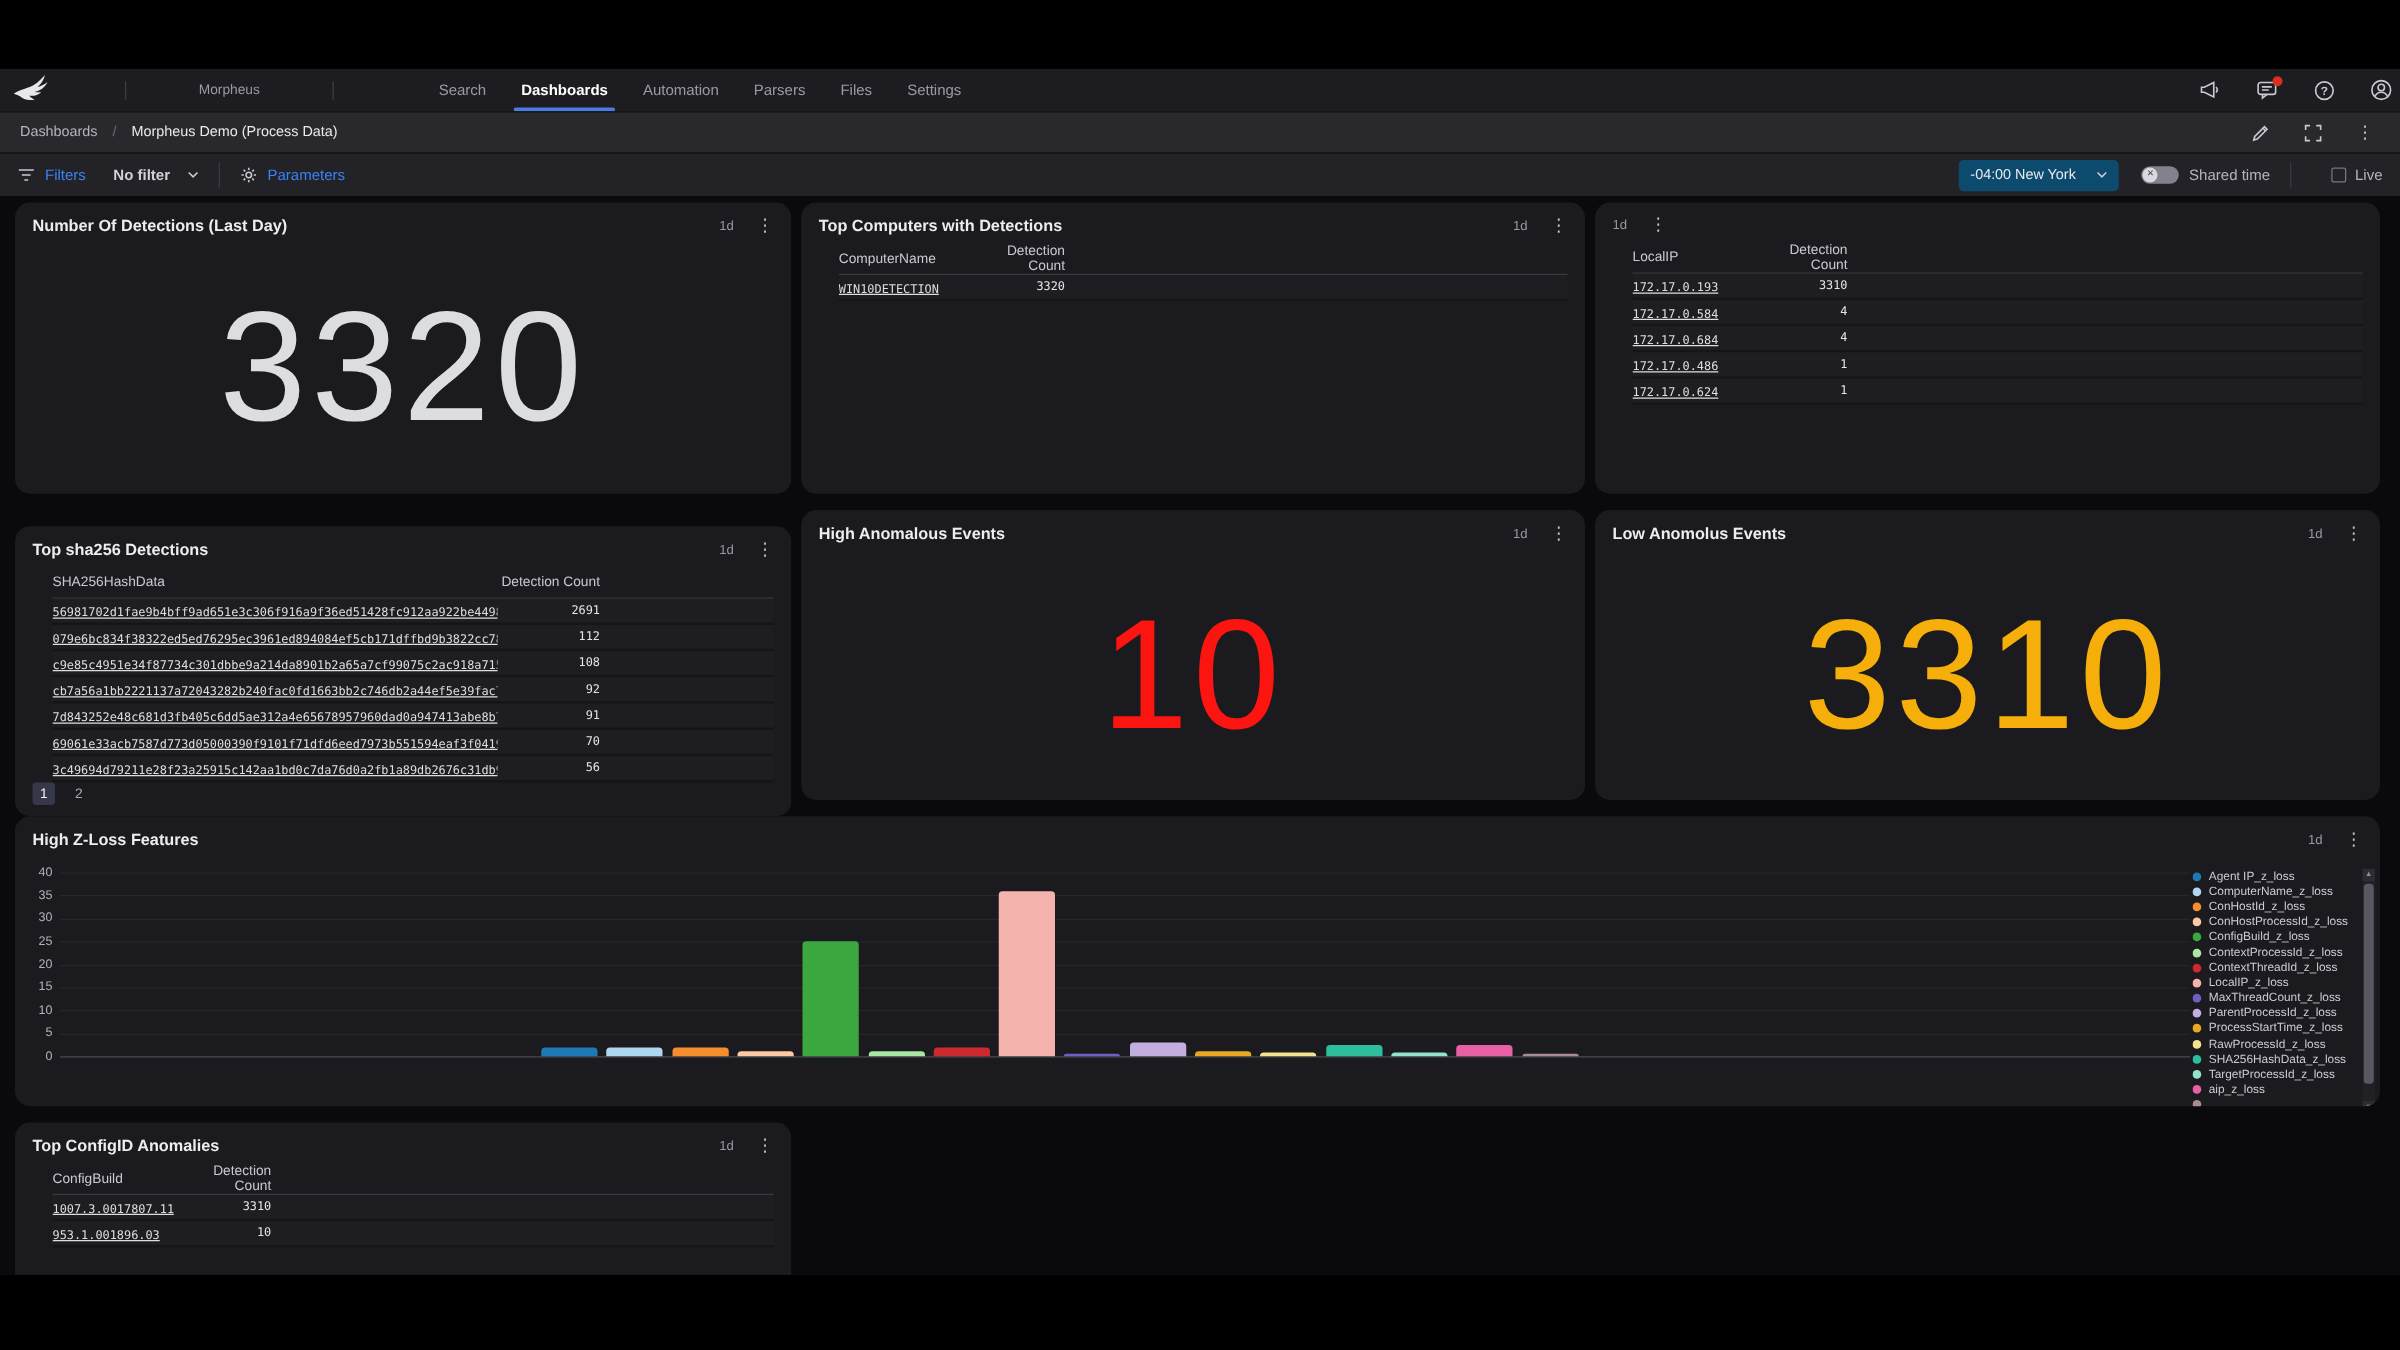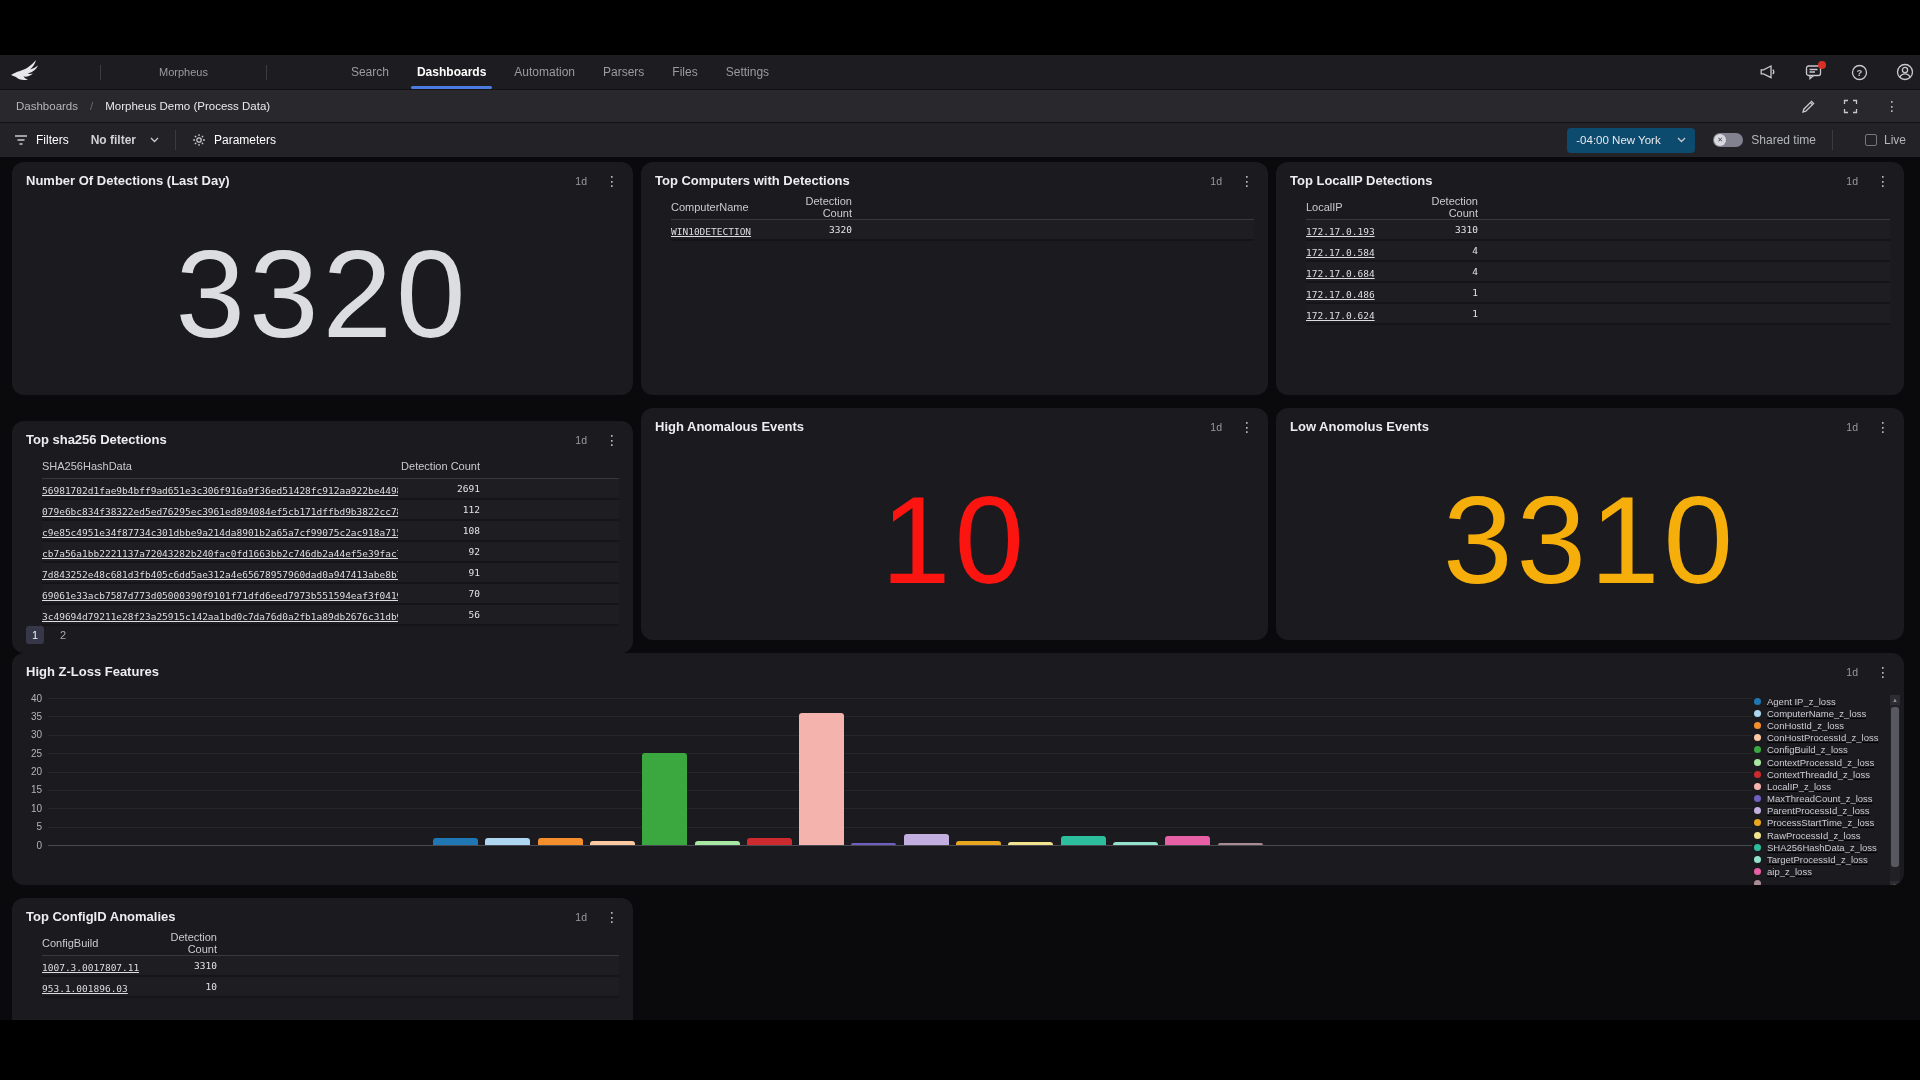--- a/index.html
+++ b/index.html
@@ -25,21 +25,21 @@
   .crumbbar { height:33px; background:#29292d; display:flex; align-items:center; padding:0 16px; font-size:11.5px; border-top:1px solid #121215; }
   .crumb-root { color:#b4b4bc; cursor:pointer; }
   .crumb-sep { color:#6a6a72; margin:0 12px; }
   .crumb-cur { color:#e9e9ee; }
   .crumb-icons { margin-left:auto; display:flex; align-items:center; gap:26px; padding-right:4px; }
   .cicon { width:16px; height:16px; display:flex; align-items:center; justify-content:center; cursor:pointer; }
 
   
   .toolbar { height:35px; background:#232327; display:flex; align-items:center; padding:0 14px; font-size:12px; color:#d6d6dc; border-top:1px solid #121215; overflow:hidden; }
   .tb-group { display:flex; align-items:center; gap:8px; cursor:pointer; }
-  .tb-label { color:#ffffff; }
+  .tb-label { color:#3b82f6; }
   .chev { display:inline-block; margin-left:6px; }
   .tb-div { width:1px; height:20px; background:#3a3a40; margin:0 16px; }
   .tz-select { margin-left:auto; width:128px; height:25px; background:#0c4a6e; border-radius:4px; display:flex; align-items:center; padding:0 9px; font-size:11.5px; color:#e9e9ee; cursor:pointer; }
   .tz-select .chev { margin-left:auto; }
   .toggle { width:30px; height:14px; border-radius:8px; background:#82828f; position:relative; margin-left:18px; cursor:pointer; flex:0 0 auto; }
   .knob { position:absolute; left:1px; top:1px; width:12px; height:12px; border-radius:50%; background:#d8d8df; color:#44444c; font-size:7px; line-height:12px; text-align:center; }
   .tgl-label { color:#b4b4bc; margin-left:8px; }
   .live-wrap { display:flex; align-items:center; margin-left:16px; flex:0 0 auto; }
   .checkbox { width:12px; height:12px; border:1px solid #77777f; border-radius:2px; background:transparent; cursor:pointer; flex:0 0 auto; }
   .live-label { color:#b4b4bc; margin-left:7px; white-space:nowrap; }
@@ -71,21 +71,21 @@
   .pager { position:absolute; left:14px; bottom:9px; display:flex; align-items:center; gap:10px; }
   .page { min-width:18px; height:18px; border-radius:3px; font-size:11px; color:#a8a8b0; display:flex; align-items:center; justify-content:center; cursor:pointer; padding:0 4px; }
   .page.active { background:#37374a; color:#f0f0f5; }
 
   
   #plot { position:absolute; inset:0; }
   .gline { position:absolute; left:36px; right:152px; height:1px; background:#26262b; }
   .gline.zero { background:#4a4a52; }
   .ytick { position:absolute; left:4px; width:26px; text-align:right; font-size:10px; color:#b2b2b9; }
   .bar { position:absolute; width:45px; border-radius:3px 3px 0 0; }
-  #legend { position:absolute; left:1742px; top:42px; width:128px; height:196px; overflow:hidden;text-decoration:underline; }
+  #legend { position:absolute; left:1742px; top:42px; width:128px; height:196px; overflow:hidden; }
   .litem { display:flex; align-items:center; height:12.2px; cursor:pointer; }
   .ldot { width:7px; height:7px; border-radius:50%; margin-right:6px; flex:0 0 auto; }
   .ltext { font-size:9.5px; color:#cbcbd2; white-space:nowrap; }
   .lscroll { position:absolute; left:1878px; top:42px; width:10px; height:196px; background:#202025; border-radius:2px; }
   .sarrow { position:absolute; left:0; width:10px; height:10px; background:#2c2c32; color:#8e8e96; font-size:6px; line-height:10px; text-align:center; }
   .sarrow.up { top:0; } .sarrow.down { bottom:0; }
   .sthumb { position:absolute; left:1px; top:12px; width:8px; height:160px; background:#585860; border-radius:3px; }
 
   svg .st { stroke:#c9c9cf; stroke-width:1.3; fill:none; }
 </style>
@@ -234,21 +234,20 @@
           </div>
           <div class="trow">
             <span class="c1"><span class="lnk">WIN10DETECTION</span></span>
             <span class="c2 val">3320</span>
           </div>
         </div>
     </div>
 
     <div class="panel" style="left:1276px; top:5px; width:628px; height:233px;">
       <div class="phead">
-        <span class="ptitle">Top LocalIP Detections</span>
         <span class="prange">1d</span>
         <span class="kebab">⋮</span>
       </div>
       <div class="tbl t-localip">
           <div class="trow thead">
             <span class="c1 hc">LocalIP</span>
             <span class="c2 hc">Detection Count</span>
           </div>
           <div class="trow">
             <span class="c1"><span class="lnk">172.17.0.193</span></span>

